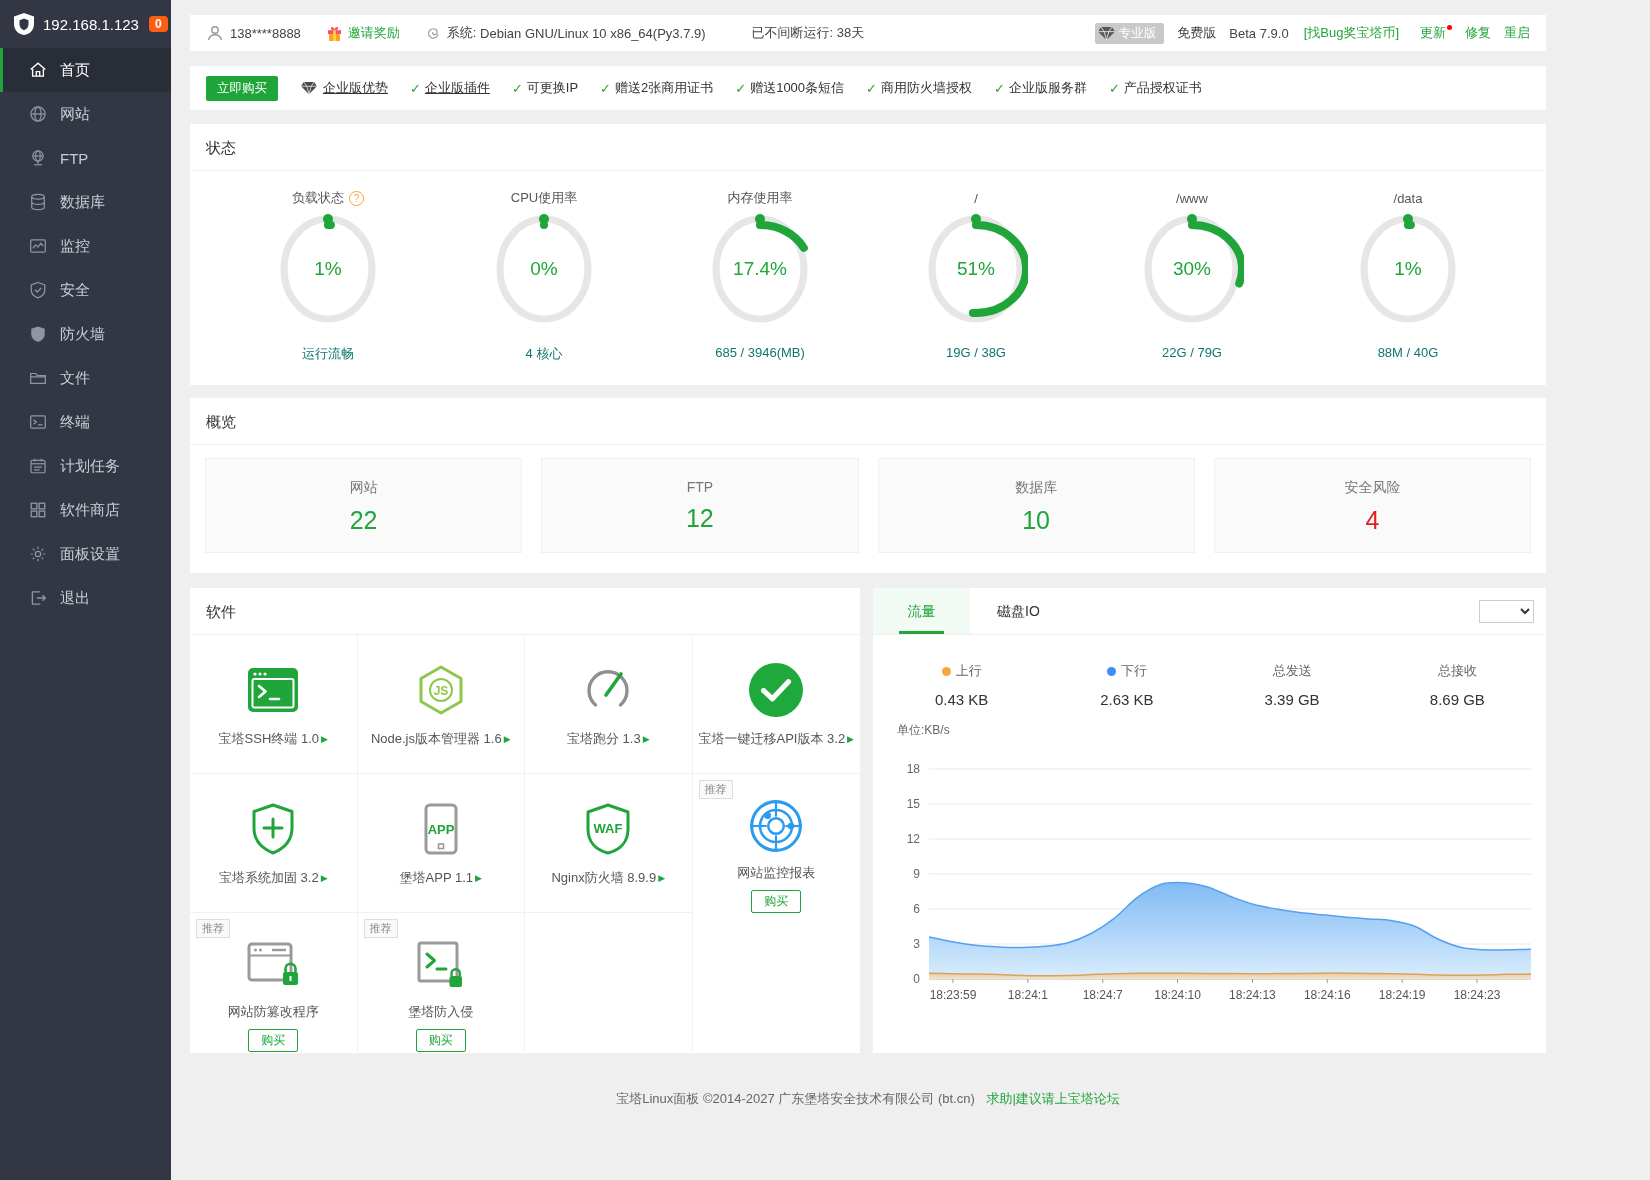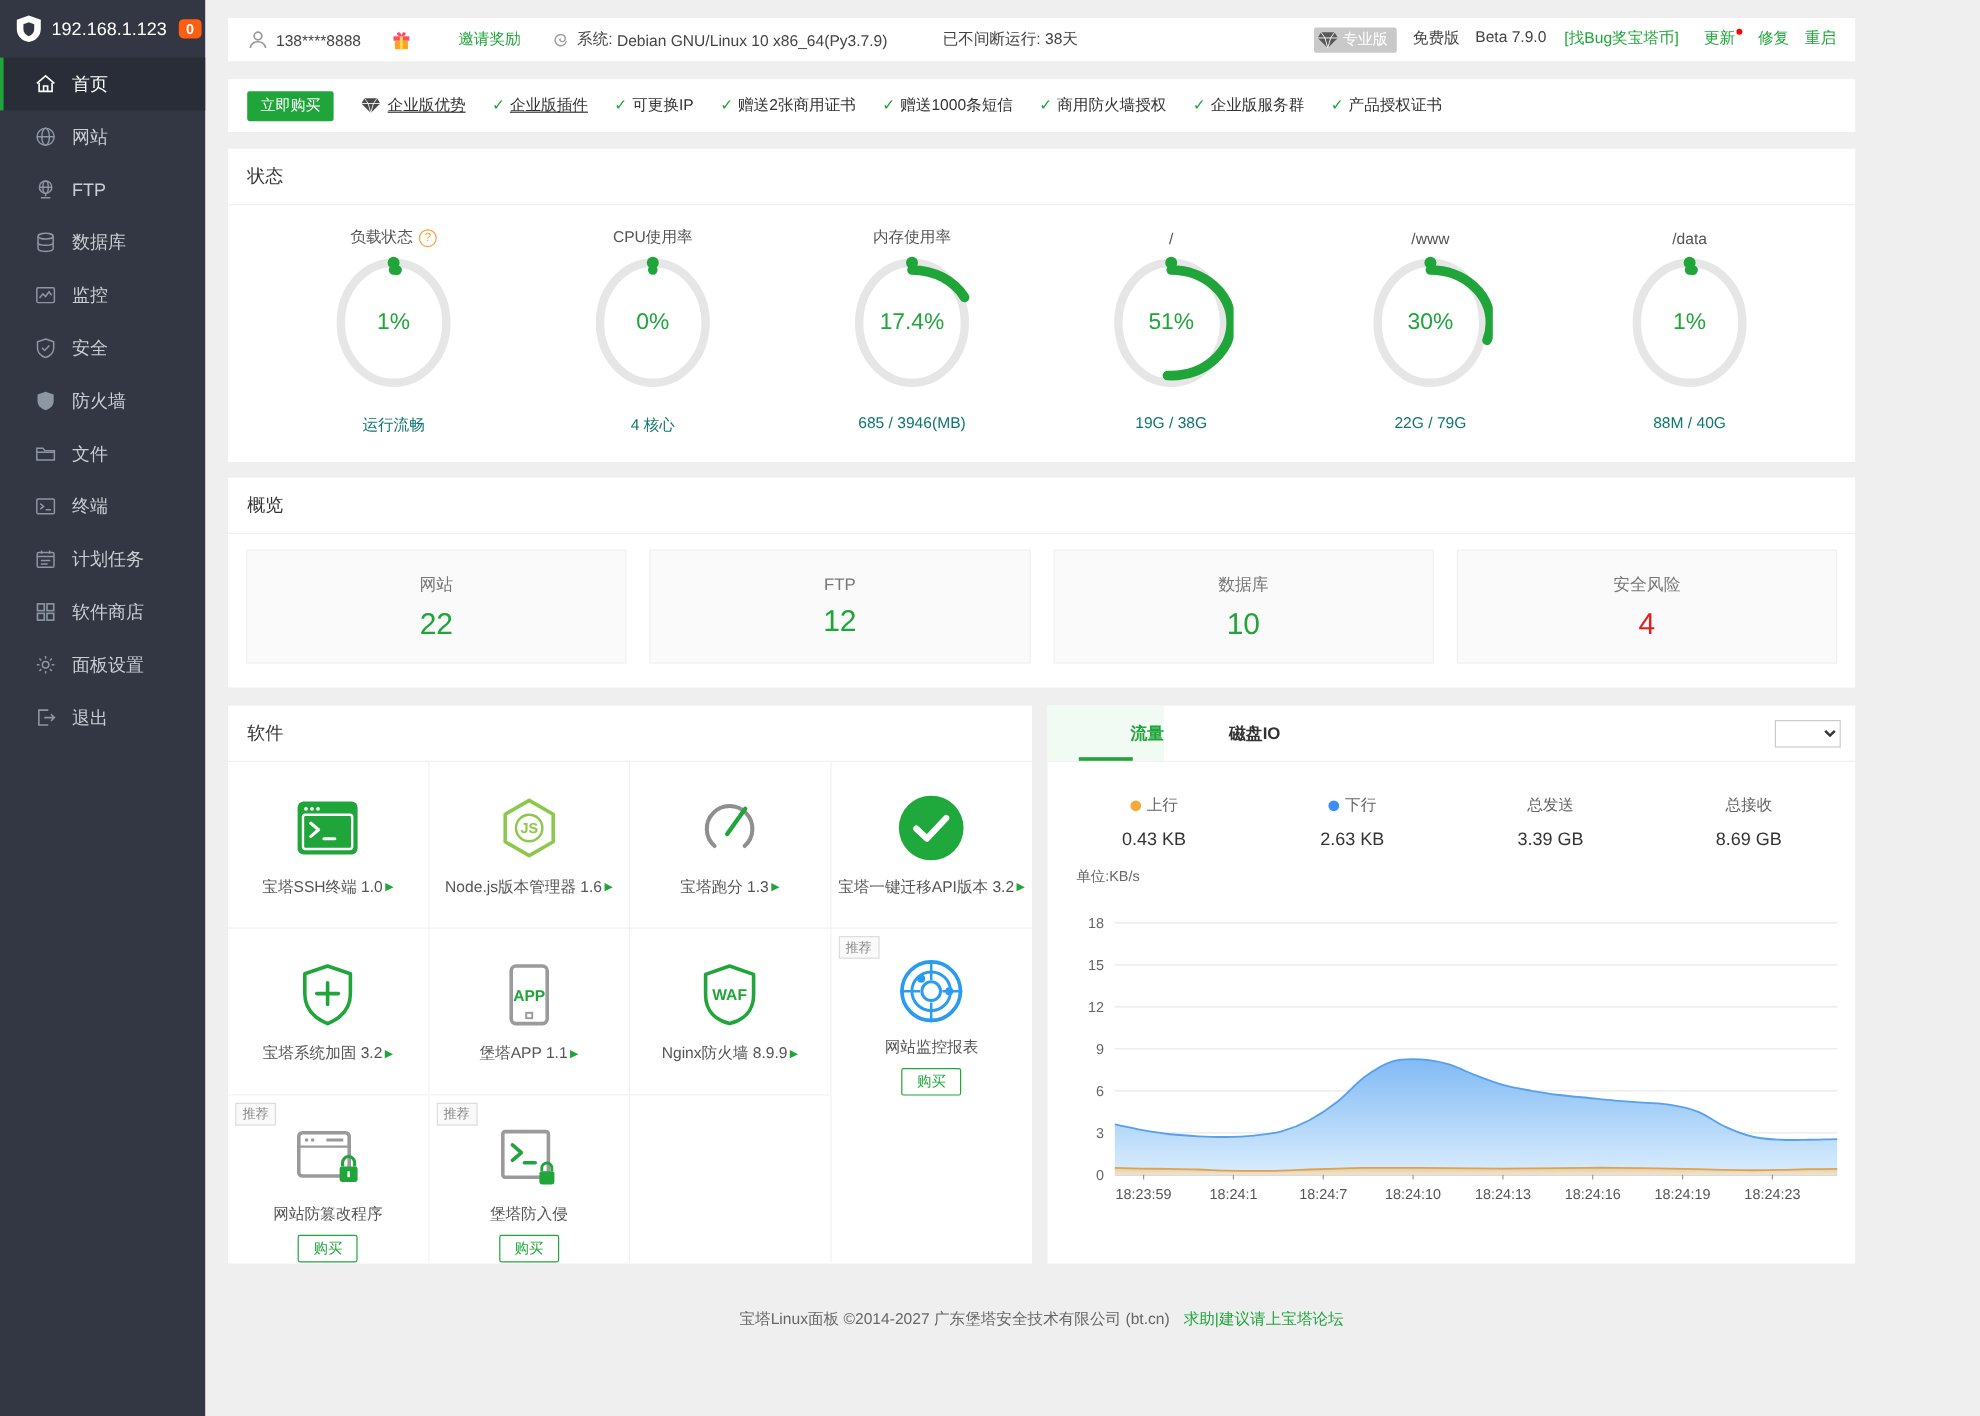--- a/index.html
+++ b/index.html
@@ -23,25 +23,25 @@
   .menu-item.active .mi-icon { color:#fff; }
   .mi-icon svg { width:100%; height:100%; }
   
   .main { position:absolute; left:190px; top:0; width:1356px; }
   .card { background:#fff; }
   
   .topbar { margin-top:15px; height:36px; display:flex; align-items:center; padding:0 16px; font-size:13px; color:#444; }
   .tb-item { display:flex; align-items:center; margin-right:26px; }
   .tb-item .ic { display:inline-flex; margin-right:6px; }
   .green { color:#20a53a; }
-  .tb-right { margin-left:auto; display:flex; }
+  .tb-right { margin-left:auto; display:flex; align-items:center; }
   .pro-badge { display:inline-flex; align-items:center; background:#c9c9c9; color:#fff; border-radius:2px; padding:2px 8px 2px 2px; font-size:12.5px; margin-right:12px; }
   .pro-badge .ic { margin-right:3px; display:inline-flex; }
   .tb-right > span { margin-right:13px; }
-  .lnk { cursor:pointer;gap:34px; }
+  .lnk { cursor:pointer; }
   .sup-dot { display:inline-block; width:5px; height:5px; background:#f00; border-radius:50%; vertical-align:7px; margin-left:1px; }
   
   .promo { margin-top:15px; height:44px; display:flex; align-items:center; padding:0 16px; font-size:13px; color:#333; }
   .buy-btn { background:#20a53a; color:#fff; font-size:12.5px; padding:4px 11px; border:none; border-radius:2px; cursor:pointer; margin-right:22px; }
   .adv { display:flex; align-items:center; margin-right:22px; cursor:pointer; }
   .adv .ic { display:inline-flex; margin-right:5px; }
   .u { text-decoration:underline; }
   .feat { display:flex; align-items:center; margin-right:22px; }
   .feat .ck { color:#20a53a; font-weight:bold; margin-right:4px; font-size:13px; }
   
@@ -70,21 +70,21 @@
   .soft-cell.r3 { border-bottom:none; }
   .soft-ic { height:56px; margin-top:27px; display:flex; align-items:center; }
   .soft-cell.r3 .soft-ic { margin-top:26px; height:52px; }
   .soft-name { font-size:13px; color:#555; margin-top:12px; white-space:nowrap; }
   .play { color:#20a53a; font-size:9px; margin-left:2px; vertical-align:1px; }
   .rec-tag { position:absolute; top:6px; left:6px; font-size:11px; color:#888; border:1px solid #ddd; background:#fafafa; padding:1px 5px; }
   .buy-mini { margin-top:8px; font-size:12px; color:#20a53a; border:1px solid #20a53a; background:#fff; padding:2px 12px; border-radius:2px; cursor:pointer; }
   
   .chart-card { flex:1; height:465px; position:relative; }
   .tabs { height:47px; border-bottom:1px solid #f0f0f0; display:flex; }
-  .tab { width:97px; text-align:right; line-height:47px; font-size:14px; color:#333; position:relative; cursor:pointer;font-weight:bold; }
+  .tab { width:97px; text-align:center; line-height:47px; font-size:14px; color:#333; position:relative; cursor:pointer; }
   .tab.active { color:#20a53a; background:#f2faf4; }
   .tab.active::after { content:''; position:absolute; left:26px; right:26px; bottom:0; height:3px; background:#20a53a; }
   .range-select { position:absolute; right:12px; top:12px; width:55px; height:23px; font-size:12px; color:#333; border:1px solid #ccc; background:#fff; font-family:inherit;padding-left:33px; }
   .legend { display:flex; padding:27px 6px 0; }
   .legend-item { flex:1; text-align:center; }
   .l-label { font-size:13px; color:#666; }
   .dot { display:inline-block; width:9px; height:9px; border-radius:50%; margin-right:5px; vertical-align:-0.5px; }
   .l-value { margin-top:11px; font-size:15px; color:#333; }
   .chart-wrap { padding:14px 8px 0 10px; }
   .unit { font-size:12px; color:#666; padding-left:14px; }

